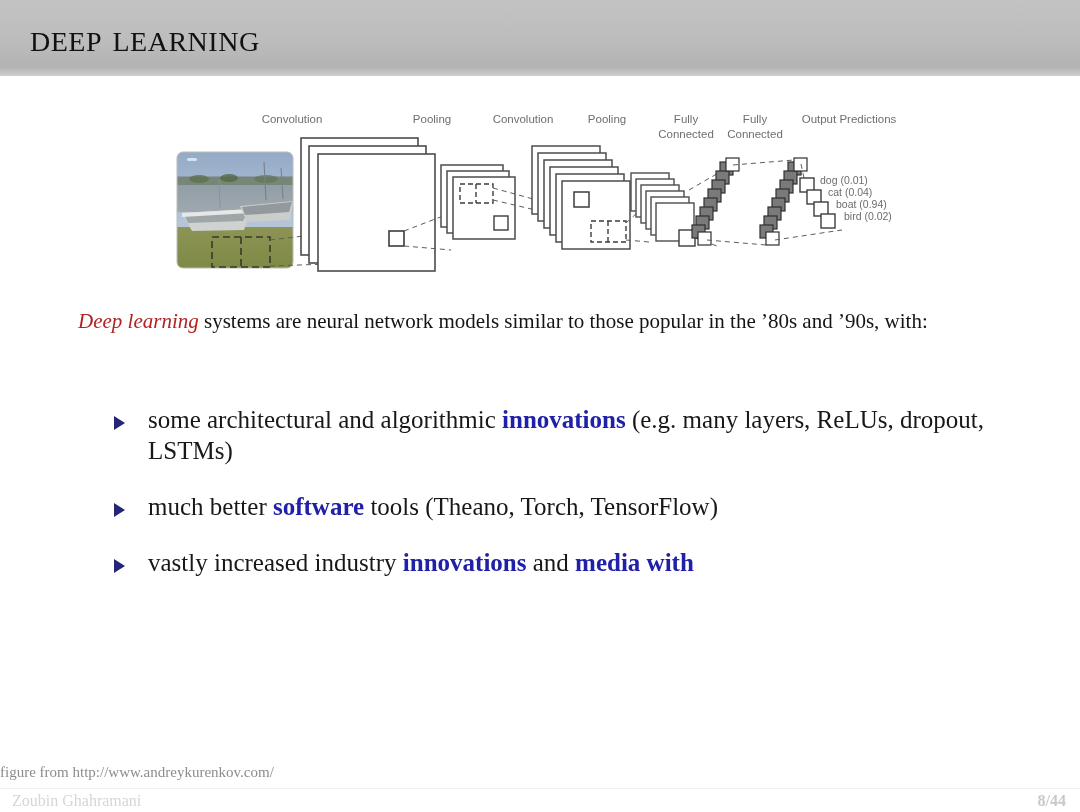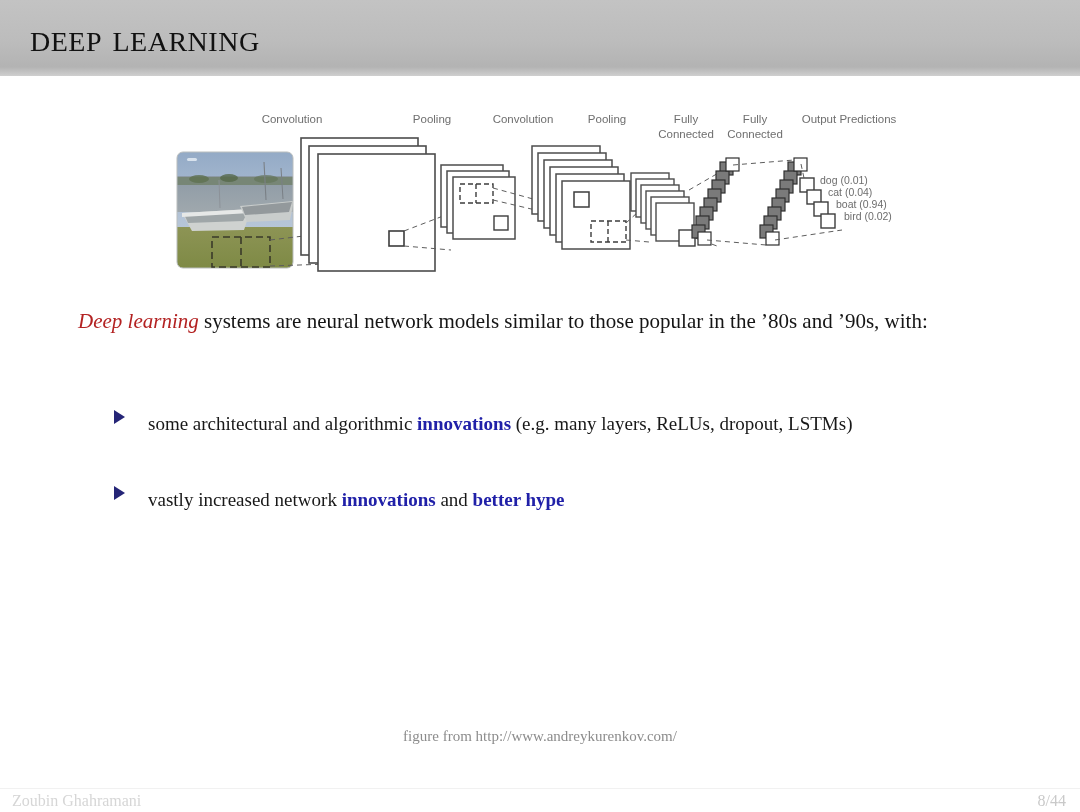--- a/index.html
+++ b/index.html
@@ -55,45 +55,46 @@
   }
 
   .bullets {
     position: absolute;
     left: 112px; top: 398px;
     width: 900px;
   }
   .bullet {
     position: relative;
     padding-left: 36px;
-    font-size: 19px;
-    line-height: 51px;
+    font-size: 25px;
+    line-height: 31px;
     color: #181818;
     margin-bottom: 25px;
+    margin-top: 6px;
   }
   .bullet:last-child { margin-bottom: 0; }
   .bullet .marker {
     position: absolute;
     left: 2px; top: 12px;
     width: 0; height: 0;
     border-left: 11px solid #252577;
     border-top: 7px solid transparent;
     border-bottom: 7px solid transparent;
   }
   .bullet .kw {
     color: #2020a8;
     font-weight: bold;
   }
 
   
   .figure-caption {
     position: absolute;
-    left: 0; top: 728px;
+    left: 0; top: 764px;
     width: 1080px;
-    text-align: center;
+    text-align: left;
     font-size: 15px;
     color: #8c8c8c;
   }
 
   
   .slide-footer {
     position: absolute;
     left: 0; top: 788px;
     width: 1080px; height: 24px;
     border-top: 1px solid #f1f1f1;
@@ -102,21 +103,21 @@
     position: absolute;
     left: 12px; top: 3px;
     font-size: 16px;
     color: #d6d6d6;
   }
   .footer-page {
     position: absolute;
     right: 14px; top: 3px;
     font-size: 16px;
     color: #c9c9c9;
-    font-weight: normal;
+    font-weight: bold;
   }
 </style>
 </head>
 <body>
 
 <div class="slide-header">
   <div class="slide-title">Deep Learning</div>
 </div>
 
 <div class="diagram">
@@ -317,24 +318,28 @@
 
 <div class="bullets">
 
   <div class="bullet">
     <span class="marker"></span>
     <span>some architectural and algorithmic </span><span class="kw">innovations</span><span> (e.g. many layers, ReLUs, dropout, LSTMs)</span>
   </div>
 
 
 
-
   <div class="bullet">
     <span class="marker"></span>
-    <span>vastly increased network </span><span class="kw">innovations</span><span> and </span><span class="kw">better hype</span>
+    <span>much better </span><span class="kw">software</span><span> tools (Theano, Torch, TensorFlow)</span>
+  </div>
+
+  <div class="bullet">
+    <span class="marker"></span>
+    <span>vastly increased industry </span><span class="kw">innovations</span><span> and </span><span class="kw">media with</span>
   </div>
 
 </div>
 
 <div class="figure-caption">figure from http://www.andreykurenkov.com/</div>
 
 <div class="slide-footer">
   <span class="footer-author">Zoubin Ghahramani</span>
   <span class="footer-page">8/44</span>
 </div>

